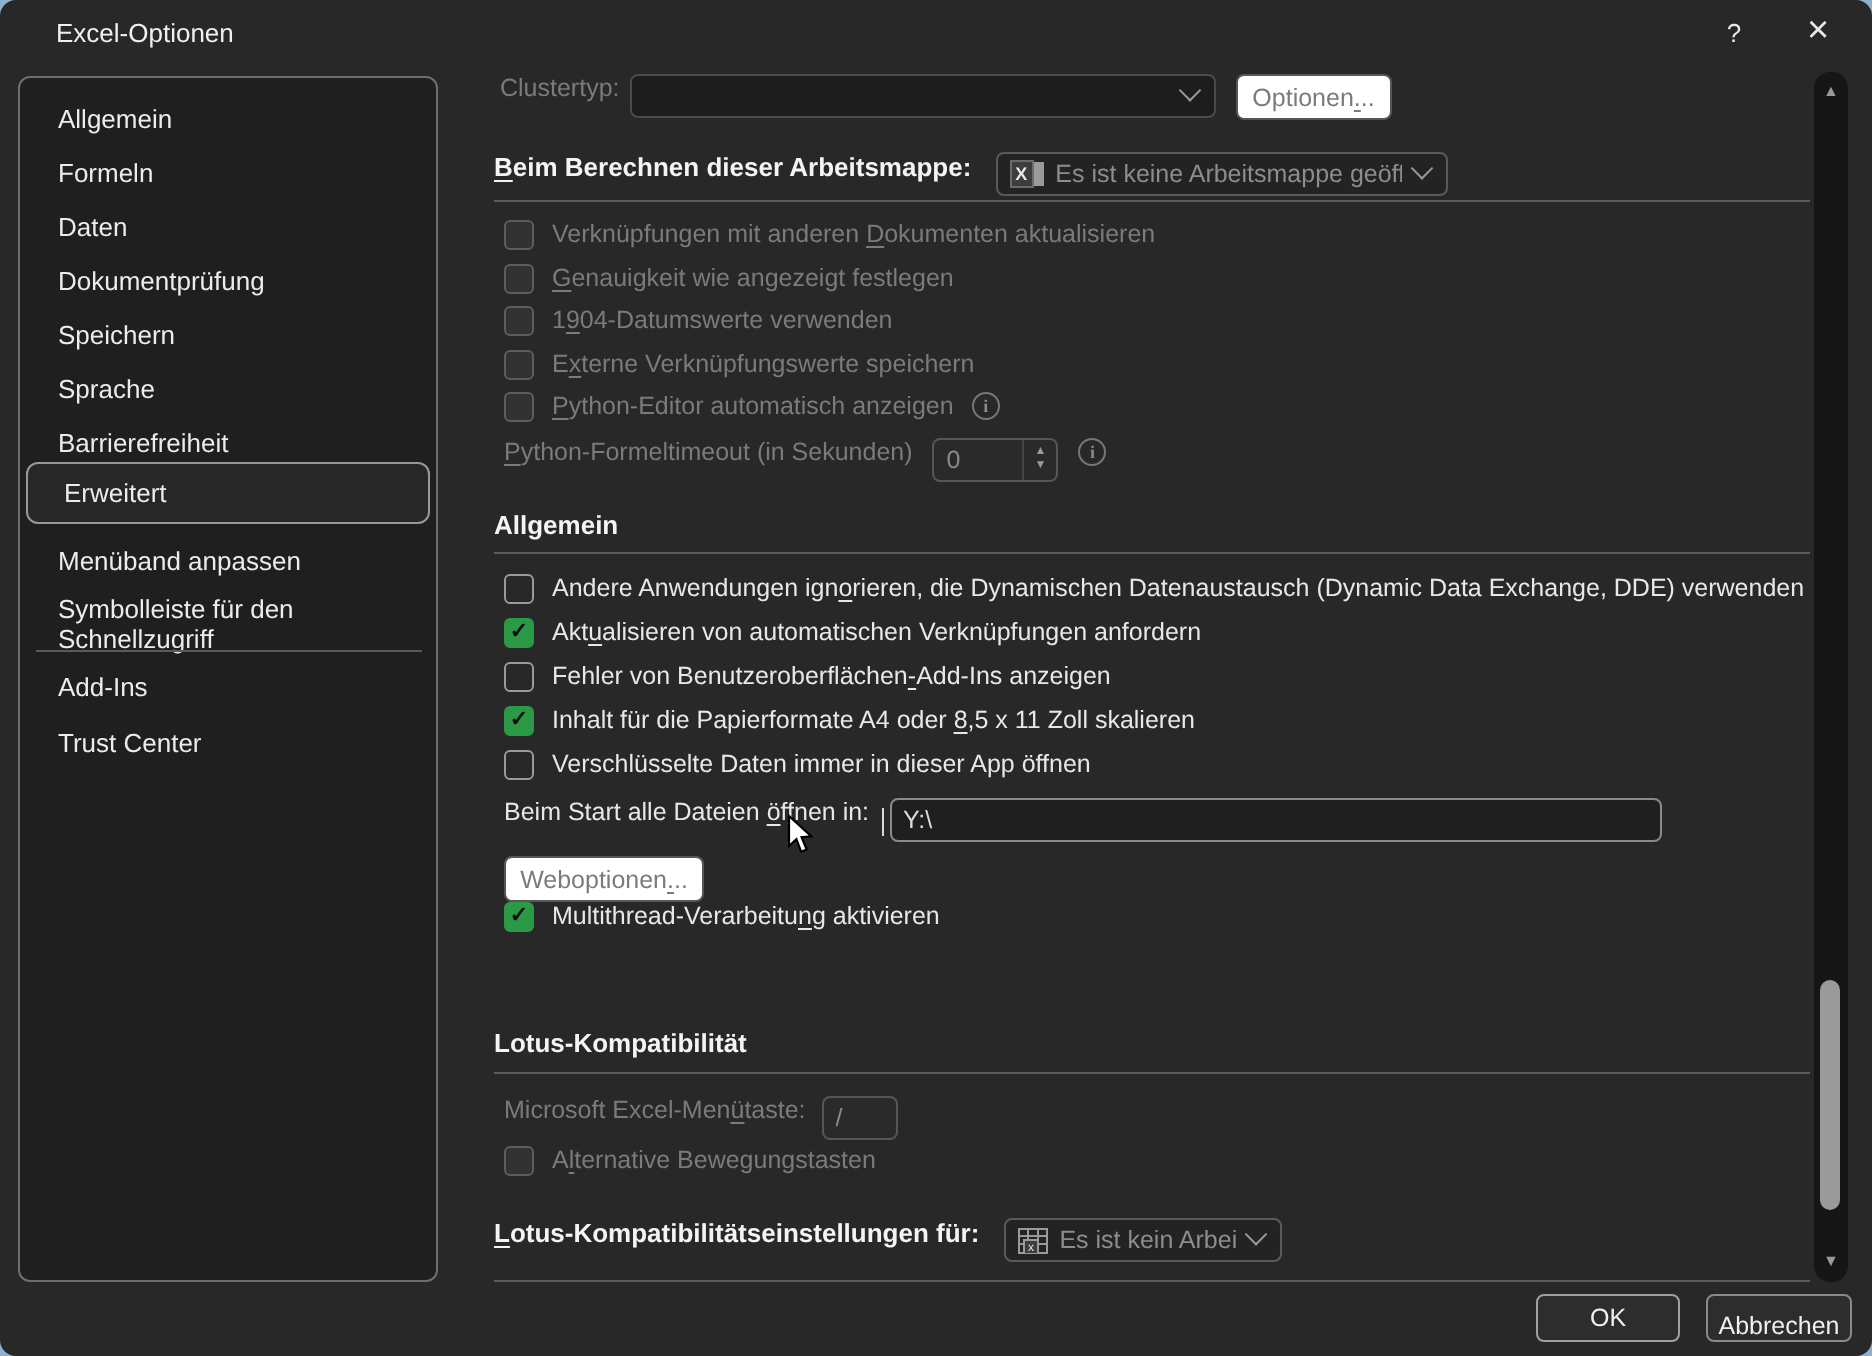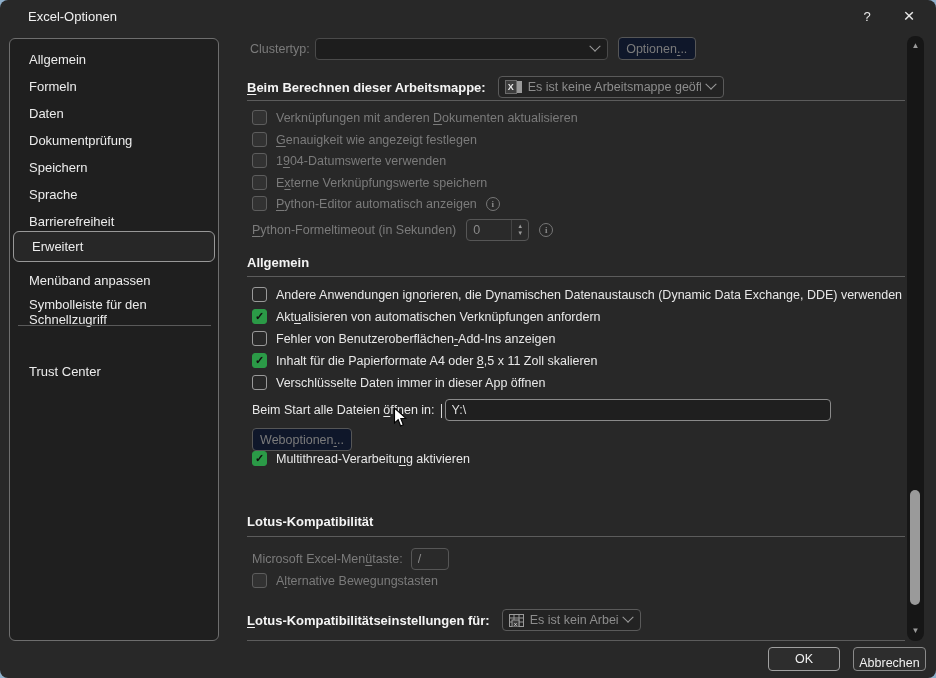--- a/index.html
+++ b/index.html
@@ -22,35 +22,35 @@
   #close-btn{left:892px;font-size:19px;font-weight:300;}
   
   #sidebar{
     position:absolute;left:9px;top:38px;width:210px;height:603px;
     background:#1f1f1f;border:1px solid #6e6e6e;border-radius:6px;box-sizing:border-box;
   }
   .side-item{position:absolute;left:1px;width:205px;height:27px;display:flex;align-items:center;padding-left:18px;box-sizing:border-box;color:#ececec;font-size:13px;}
   .side-item.sel{left:3px;width:202px;height:31px;border:1px solid #989898;border-radius:6px;background:#272727;}
   .side-divider{position:absolute;left:8px;width:193px;height:1px;background:#5a5a5a;}
   
-  .row{position:absolute;display:flex;align-items:center;gap:9px;}
+  .row{position:absolute;display:flex;gap:9px;}
   .lbl{font-size:12.5px;color:#e8e8e8;white-space:nowrap;}
   .dis{color:#7b7b7b !important;}
   .boldlbl{font-size:13px;font-weight:bold;color:#f4f4f4;white-space:nowrap;}
   .section-title{position:absolute;left:247px;font-size:13px;font-weight:bold;color:#f4f4f4;}
   .sep{position:absolute;left:247px;width:658px;height:1px;background:#5c5c5c;}
   
   .cb{width:15px;height:15px;border:1px solid #9a9a9a;border-radius:3px;box-sizing:border-box;flex:0 0 15px;display:flex;align-items:center;justify-content:center;background:transparent;}
   .cb .mark{display:none;font-size:11px;line-height:13px;color:#101010;font-weight:bold;}
   .cb.on{background:#2b9a47;border-color:#2b9a47;}
   .cb.on .mark{display:block;}
   .cb.cbdis{border-color:#5d5d5d;background:#323232;}
   
   .btn{height:23px;background:#2f2f2f;border:1px solid #6b6b6b;border-radius:4px;color:#e8e8e8;display:flex;align-items:center;justify-content:center;padding:0 12px;font-size:12.5px;box-sizing:border-box;white-space:nowrap;}
-  .btn.bdis{color:#7b7b7b;border-color:#565656;background:#0f172a;}
+  .btn.bdis{color:#7b7b7b;border-color:#565656;background:#ffffff;}
   
   .input{background:#1f1f1f;border:1px solid #8a8a8a;border-radius:4px;color:#dcdcdc;font-size:12.5px;padding:0 6px;height:22px;box-sizing:border-box;font-family:"Liberation Sans",sans-serif;outline:none;}
   .input.idis{border-color:#565656;color:#8a8a8a;background:#2a2a2a;}
   
   .dd{height:22px;background:#232323;border:1px solid #5a5a5a;border-radius:4px;display:flex;align-items:center;padding:0 8px 0 6px;gap:6px;box-sizing:border-box;}
   .dd .ddtext{flex:1;font-size:12.5px;color:#8d8d8d;white-space:nowrap;overflow:hidden;}
   .dd.empty{background:#1d1d1d;border-color:#4a4a4a;}
   .chev{width:7px;height:7px;border-right:1.5px solid #9a9a9a;border-bottom:1.5px solid #9a9a9a;transform:rotate(45deg) translate(-2px,-2px);flex:0 0 7px;}
   
   .xlicon{position:relative;width:17px;height:14px;flex:0 0 17px;}
@@ -113,20 +113,23 @@
     <div class="side-item sel" style="top:192px">
         <span>Erweitert</span>
       </div>
     <div class="side-item" style="top:228px">
         <span>Menüband anpassen</span>
       </div>
     <div class="side-item" style="top:259px">
         <span>Symbolleiste für den Schnellzugriff</span>
       </div>
     <div class="side-divider" style="top:286px"></div>
+    <div class="side-item" style="top:291px">
+        <span>Add-Ins</span>
+      </div>
     <div class="side-item" style="top:319px">
         <span>Trust Center</span>
       </div>
   </div>
 
   <div class="row" style="left:250px;top:37px;gap:5px">
     <span class="lbl dis">Clustertyp:</span>
     <div class="dd empty" style="width:293px">
       <span class="ddtext"></span>
       <span class="chev"></span>

